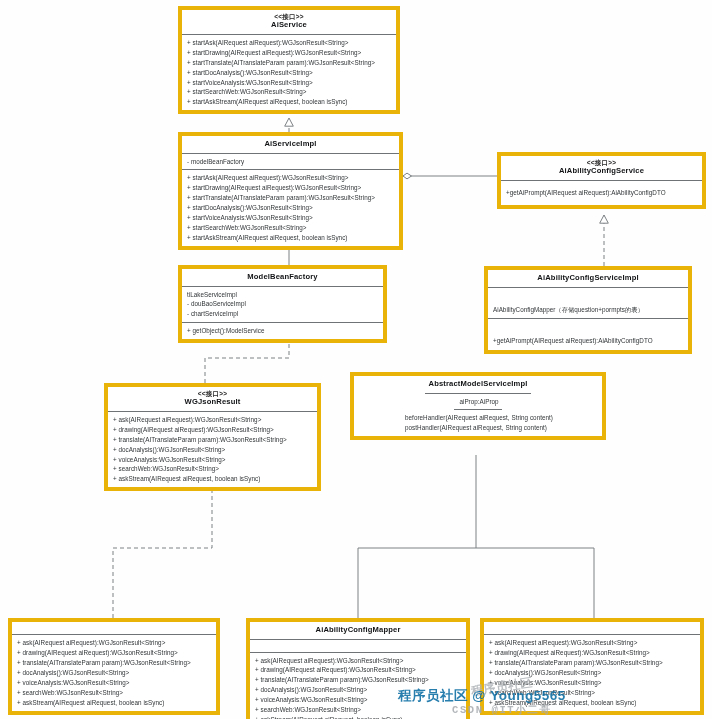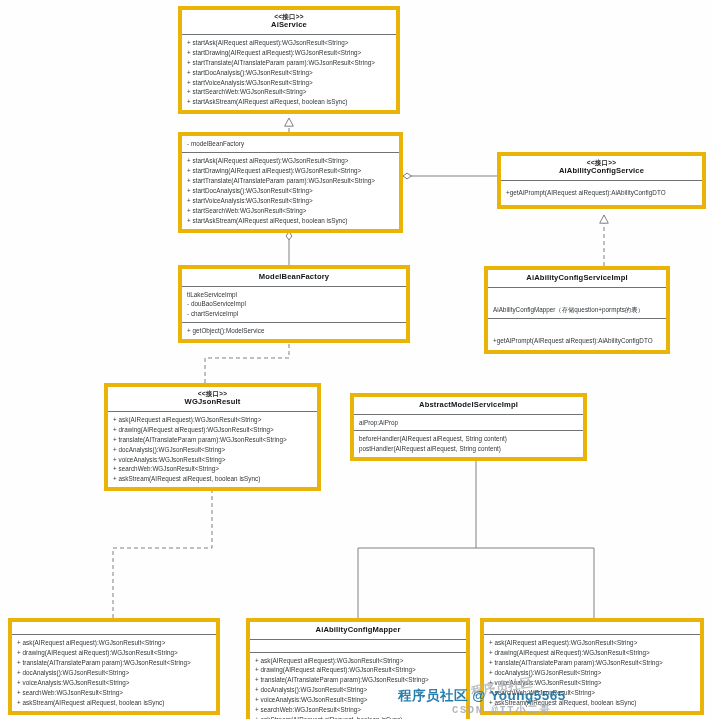--- a/index.html
+++ b/index.html
@@ -163,20 +163,23 @@
       <div class="member">+ startDrawing(AIRequest aiRequest):WGJsonResult&lt;String&gt;</div>
       <div class="member">+ startTranslate(AITranslateParam param):WGJsonResult&lt;String&gt;</div>
       <div class="member">+ startDocAnalysis():WGJsonResult&lt;String&gt;</div>
       <div class="member">+ startVoiceAnalysis:WGJsonResult&lt;String&gt;</div>
       <div class="member">+ startSearchWeb:WGJsonResult&lt;String&gt;</div>
       <div class="member">+ startAskStream(AIRequest aiRequest, boolean isSync)</div>
     </div>
   </div>
 
   <div class="uml-class" style="left:178px;top:132px;width:225px;">
+    <div class="cls-head">
+      <span class="cls-title">AiServiceImpl</span>
+    </div>
     <div class="compartment">
       <div class="member attr">- modelBeanFactory</div>
     </div>
     <div class="compartment">
       <div class="member">+ startAsk(AIRequest aiRequest):WGJsonResult&lt;String&gt;</div>
       <div class="member">+ startDrawing(AIRequest aiRequest):WGJsonResult&lt;String&gt;</div>
       <div class="member">+ startTranslate(AITranslateParam param):WGJsonResult&lt;String&gt;</div>
       <div class="member">+ startDocAnalysis():WGJsonResult&lt;String&gt;</div>
       <div class="member">+ startVoiceAnalysis:WGJsonResult&lt;String&gt;</div>
       <div class="member">+ startSearchWeb:WGJsonResult&lt;String&gt;</div>
@@ -187,33 +190,33 @@
   <div class="uml-class" style="left:497px;top:152px;width:209px;">
     <div class="cls-head">
       <span class="stereotype">&lt;&lt;接口&gt;&gt;</span>
       <span class="cls-title">AiAbilityConfigService</span>
     </div>
     <div class="compartment" style="min-height:24px;">
       <div class="member">+getAiPrompt(AIRequest aiRequest):AiAbilityConfigDTO</div>
     </div>
   </div>
 
-  <div class="uml-class" style="left:484px;top:266px;width:186px;gap:14px;">
+  <div class="uml-class" style="left:484px;top:266px;width:208px;gap:14px;">
     <div class="cls-head">
       <span class="cls-title">AiAbilityConfigServiceImpl</span>
     </div>
     <div class="compartment" style="min-height:17px;">
       <div class="member attr">AiAbilityConfigMapper（存储question+pormpts的表）</div>
     </div>
     <div class="compartment" style="min-height:17px;">
       <div class="member">+getAiPrompt(AIRequest aiRequest):AiAbilityConfigDTO</div>
     </div>
   </div>
 
-  <div class="uml-class" style="left:178px;top:265px;width:232px;">
+  <div class="uml-class" style="left:178px;top:265px;width:209px;">
     <div class="cls-head">
       <span class="cls-title">ModelBeanFactory</span>
     </div>
     <div class="compartment">
       <div class="member attr">tiLakeServiceImpl</div>
       <div class="member attr">- douBaoServiceImpl</div>
       <div class="member attr">- chartServiceImpl</div>
     </div>
     <div class="compartment">
       <div class="member">+ getObject():ModelService</div>
@@ -229,21 +232,21 @@
       <div class="member">+ ask(AIRequest aiRequest):WGJsonResult&lt;String&gt;</div>
       <div class="member">+ drawing(AIRequest aiRequest):WGJsonResult&lt;String&gt;</div>
       <div class="member">+ translate(AITranslateParam param):WGJsonResult&lt;String&gt;</div>
       <div class="member">+ docAnalysis():WGJsonResult&lt;String&gt;</div>
       <div class="member">+ voiceAnalysis:WGJsonResult&lt;String&gt;</div>
       <div class="member">+ searchWeb:WGJsonResult&lt;String&gt;</div>
       <div class="member">+ askStream(AIRequest aiRequest, boolean isSync)</div>
     </div>
   </div>
 
-  <div class="uml-class" style="left:350px;top:393px;width:237px;">
+  <div class="uml-class" style="left:350px;top:372px;width:256px;align-items:center;">
     <div class="cls-head">
       <span class="cls-title">AbstractModelServiceImpl</span>
     </div>
     <div class="compartment" style="min-height:16px;">
       <div class="member attr">aiProp:AiProp</div>
     </div>
     <div class="compartment" style="min-height:22px;">
       <div class="member">beforeHandler(AIRequest aiRequest, String content)</div>
       <div class="member">postHandler(AIRequest aiRequest, String content)</div>
     </div>

